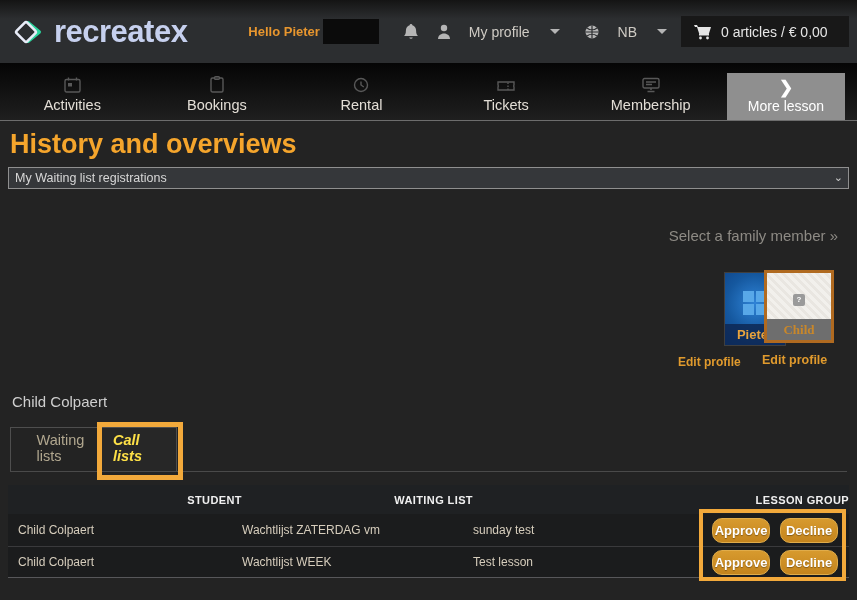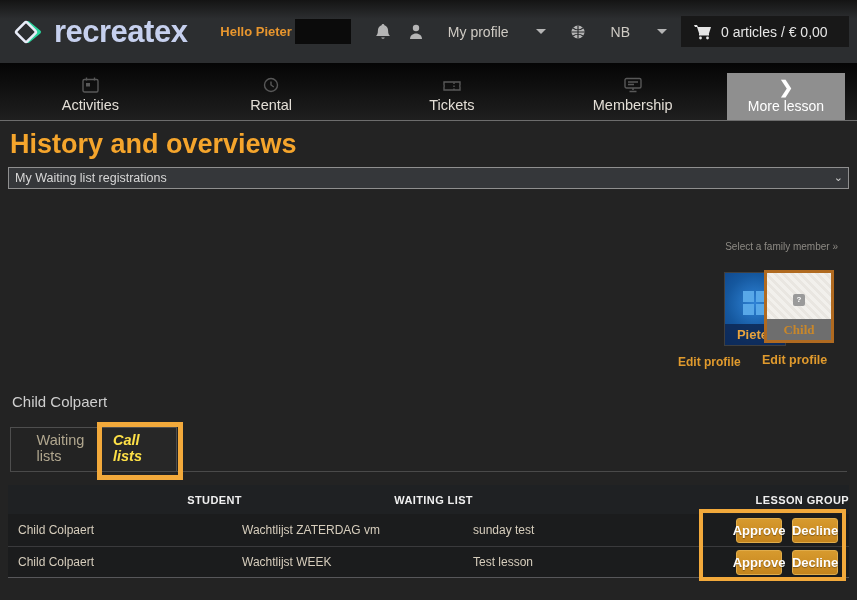--- a/index.html
+++ b/index.html
@@ -14,21 +14,21 @@
     position:absolute; left:0; top:0; width:857px; height:63px;
     background:linear-gradient(180deg,#141414 0%,#2c2e30 30%,#2c2e30 100%);
     display:flex; align-items:center;
   }
   .logo { display:flex; align-items:center; gap:6px; margin-left:12px; cursor:pointer; }
   .logo-text { font-size:31px; font-weight:bold; color:#c6d0ee; letter-spacing:-0.5px; }
   .hdr-right { position:absolute; right:8px; top:0; height:63px; display:flex; align-items:center; }
   .greeting { color:#e8962e; font-weight:bold; font-size:13px; }
   .redaction { width:56px; height:25px; background:#0b0b0b; margin-left:3px; }
   .hdr-ico { color:#b5b5b5; display:inline-flex; align-items:center; }
-  .hdr-item { display:flex; align-items:center; gap:25px; color:#cfcbc4; font-size:14px; cursor:pointer;text-align:center; }
+  .hdr-item { display:flex; align-items:center; gap:18px; color:#cfcbc4; font-size:14px; cursor:pointer;text-align:center; }
   .caret { width:0; height:0; border-left:5px solid transparent; border-right:5px solid transparent; border-top:5px solid #b5b5b5; margin-left:2px; }
   .sp24 { width:24px; } .sp18 { width:18px; }
   .cart-box {
     background:#181818; height:31px; display:flex; align-items:center; gap:9px;
     padding:0 13px; margin-left:14px; min-width:168px; cursor:pointer;
     color:#e6e6e6; font-size:14px;
   }
   
   .nav {
     position:absolute; left:0; top:63px; width:857px; height:58px;
@@ -51,21 +51,21 @@
   .more-label { color:#fff; font-size:14px; }
   
   .page-title { position:absolute; left:10px; top:129px; font-size:27px; font-weight:600; color:#f5a52c; }
   .filter-wrap { position:absolute; left:8px; top:167px; width:841px; height:22px; }
   .filter-select {
     width:100%; height:22px; background:#35373a; color:#d8d8d8;
     border:1px solid #8f8f8f; font-size:12.5px; padding:0 6px;
     appearance:none; -webkit-appearance:none; font-family:"Liberation Sans",sans-serif;
   }
   .filter-chev { position:absolute; right:6px; top:4px; color:#cfcfcf; font-size:11px; pointer-events:none; }
-  .family-label { position:absolute; right:19px; top:241px; font-size:10px; color:#8d8a84; }
+  .family-label { position:absolute; right:19px; top:227px; font-size:15px; color:#8d8a84; }
   
   .card { position:absolute; cursor:pointer; }
   .card-pieter { left:724px; top:272px; width:62px; height:74px; border:1px solid #3f3f3f; }
   .card-img-pieter {
     position:relative; width:100%; height:100%;
     background:radial-gradient(circle at 50% 42%, #2f83d6 0%, #15589f 55%, #0d4186 100%);
   }
   .win-logo { position:absolute; left:50%; top:42%; transform:translate(-50%,-50%);
     display:grid; grid-template-columns:11px 11px; grid-template-rows:11px 11px; gap:2px; }
   .win-logo span { background:#58a8e8; display:block; }
@@ -111,22 +111,22 @@
   }
   .trow {
     height:32px; background:#1b1c1d; display:flex; align-items:center;
     color:#d6cdbc; font-size:12px; position:relative;
   }
   .trow + .trow { border-top:1px solid #3a3a3c; }
   .tbottom { border-bottom:1px solid #57575a; }
   .c1 { width:234px; padding-left:10px; } .c2 { width:231px; } .c3 { flex:1; }
   .actions { display:flex; gap:10px; margin-right:11px; }
   .btn {
-    width:46px; height:25px; background:linear-gradient(180deg,#d79a2e,#c4841d);
-    border:1px solid #e0ac4a; border-radius:3px; color:#fff; font-weight:bold; font-size:13px;
+    width:58px; height:25px; background:linear-gradient(180deg,#d79a2e,#c4841d);
+    border:1px solid #e0ac4a; border-radius:10px; color:#fff; font-weight:bold; font-size:13px;
     font-family:"Liberation Sans",sans-serif; cursor:pointer; text-shadow:0 1px 1px rgba(0,0,0,.35);
     display:flex; align-items:center; justify-content:center;
   }
   
   .hl-box { position:absolute; border-style:solid; border-color:#f2a93b; pointer-events:none; }
   .hl-tab { left:97px; top:422px; width:86px; height:58px; border-width:5px; }
   .hl-actions { left:699px; top:509px; width:147px; height:72px; border-width:4px; }
 </style>
 </head>
 <body>
@@ -190,20 +190,27 @@
     <div class="nav-items">
       <div class="nav-item">
         <svg width="17" height="16" viewBox="0 0 17 16" fill="none" stroke-width="1.4">
           <rect x="1" y="2.5" width="15" height="12.5" rx="1.5"></rect>
             <path d="M4.5 0.5v3 M12.5 0.5v3"></path>
             <rect x="4" y="6" width="4" height="3.5" fill="#585858" stroke="none"></rect>
         </svg>
         <span class="nav-label">Activities</span>
       </div>
       <div class="nav-item">
+        <svg width="14" height="17" viewBox="0 0 14 17" fill="none" stroke-width="1.4">
+          <rect x="1" y="2" width="12" height="14" rx="1.5"></rect>
+            <rect x="4.5" y="0.7" width="5" height="2.6" rx="1" fill="#1f1f1f"></rect>
+        </svg>
+        <span class="nav-label">Bookings</span>
+      </div>
+      <div class="nav-item">
         <svg width="16" height="16" viewBox="0 0 16 16" fill="none" stroke-width="1.4">
           <circle cx="8" cy="8" r="6.5"></circle>
             <path d="M8 4.5V8l2.8 2"></path>
         </svg>
         <span class="nav-label">Rental</span>
       </div>
       <div class="nav-item">
         <svg width="18" height="14" viewBox="0 0 18 14" fill="none" stroke-width="1.4">
           <path d="M1 3h16v3a2 2 0 0 0 0 2v3H1V8a2 2 0 0 0 0-2z"></path>
             <path d="M11 3.5v1.5 M11 6.5v1.5 M11 9.5v1.5" stroke-dasharray="1.5 1.5"></path>

